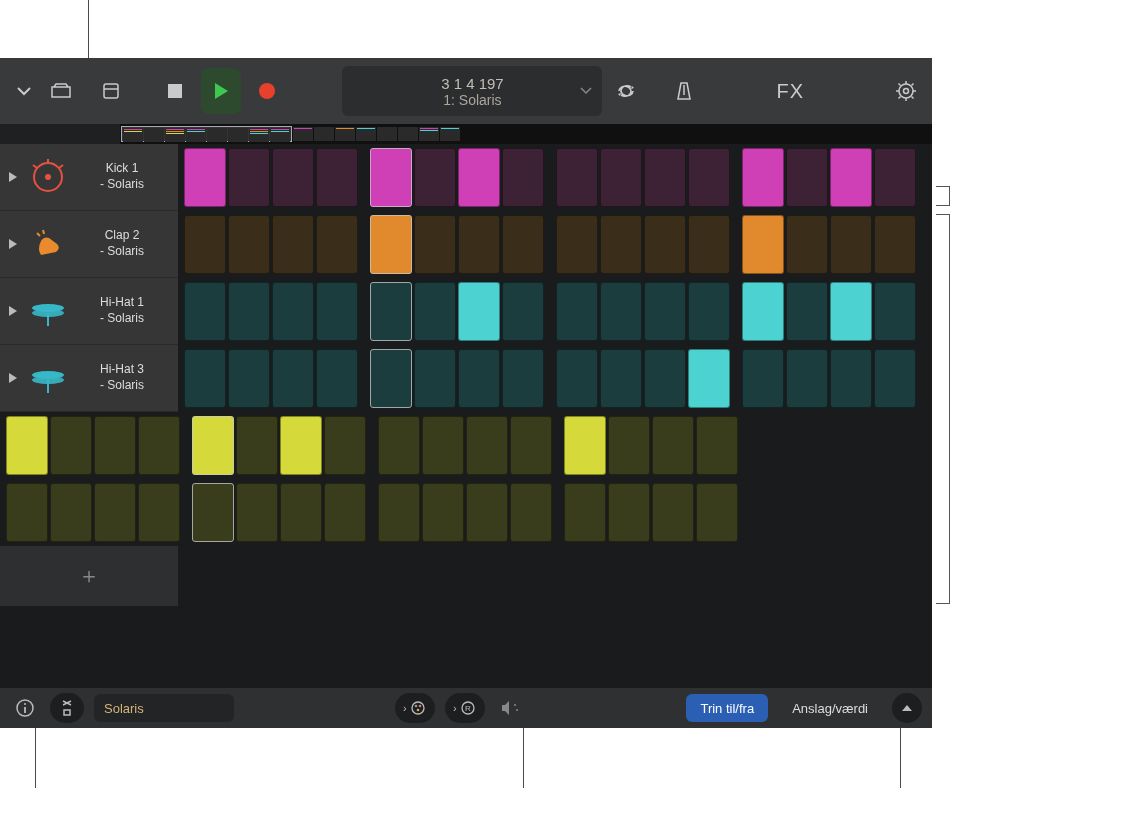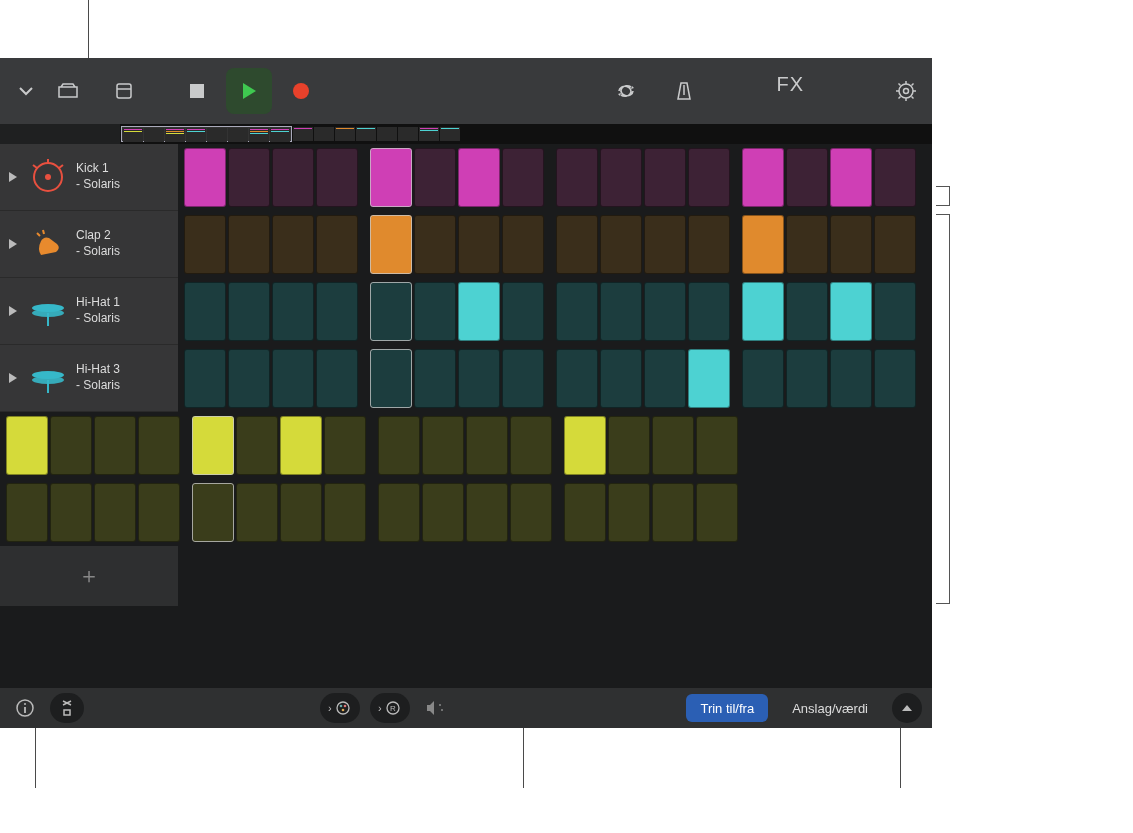--- a/index.html
+++ b/index.html
@@ -54,21 +54,21 @@
     justify-content: center;
     position: relative;
     color: #c2beb6;
     font-size: 15px;
   }
   .lcd .sub { font-size: 14px; color:#aaa69c;}
   .lcd .chev {
     position: absolute; right: 10px; top: 50%; transform: translateY(-50%);
     color: #888; font-size: 12px;
   }
-  .tb-right { margin-left: auto; display:flex; gap:22px; }
+  .tb-right { margin-left: auto; display:flex; gap:22px; align-items:center;}
   .fx-label { color:#c9cacb; font-size:20px; letter-spacing:1px;}
   
   .overview {
     height: 20px;
     background: #101010;
     display:flex;
     align-items:center;
     padding: 0 2px;
     gap:2px;
     margin-left:120px;
@@ -116,21 +116,21 @@
     color:#999;
     display:flex; align-items:center; justify-content:center;
     cursor:pointer;
   }
   .row-icon {
     width: 40px; height:40px;
     display:flex; align-items:center; justify-content:center;
   }
   .row-label {
     flex:1;
-    text-align:left;
+    text-align:center;
     padding-right:4px;
     line-height:1.3;
   }
   .row-add {
     height: 60px;
     display:flex;
   }
   .row-add .row-head {
     justify-content:center;
   }
@@ -248,20 +248,29 @@
       <svg width="16" height="18" viewBox="0 0 16 18">
           <path d="M2 1 L15 9 L2 17 Z" fill="#3fc850"></path>
         </svg>
     </div>
     <div class="tb-btn round">
       <svg width="16" height="16">
           <circle cx="8" cy="8" r="8" fill="#e8412b"></circle>
         </svg>
     </div>
 
+    <div class="lcd">
+      <div>3 1 4 197</div>
+      <div class="sub">1: Solaris</div>
+      <div class="chev">
+        <svg width="12" height="8" viewBox="0 0 12 8">
+            <path d="M1 1 L6 6 L11 1" stroke="#888" stroke-width="1.5" fill="none"></path>
+          </svg>
+      </div>
+    </div>
 
     <div class="tb-right">
       <div class="tb-btn">
         <svg width="22" height="16" viewBox="0 0 22 16">
             <path d="M4 8 a6 5 0 1 1 2 4 M18 8 a6 5 0 1 1 -2 -4" stroke="#c9cacb" stroke-width="1.6" fill="none"></path>
             <path d="M3 11 l3 -1 l-1 3 z M19 5 l-3 1 l1 -3 z" fill="#c9cacb"></path>
           </svg>
       </div>
       <div class="tb-btn">
         <svg width="18" height="20" viewBox="0 0 18 20">
@@ -582,20 +591,23 @@
           <line x1="10" y1="9" x2="10" y2="15" stroke="#bbb" stroke-width="1.8"></line>
         </svg>
     </div>
     <div class="bb-btn" style="width:34px;">
       <svg width="14" height="18" viewBox="0 0 14 18">
           <line x1="3" y1="2" x2="11" y2="6" stroke="#bbb" stroke-width="1.5"></line>
           <line x1="11" y1="2" x2="3" y2="6" stroke="#bbb" stroke-width="1.5"></line>
           <rect x="4" y="11" width="6" height="5" stroke="#bbb" stroke-width="1.5" fill="none"></rect>
         </svg>
     </div>
+    <div class="pattern-select">
+      <span>Solaris</span>
+    </div>
 
     <div style="flex:1"></div>
 
     <div class="bb-btn" style="width:40px;">
       <svg width="28" height="16" viewBox="0 0 28 16">
           <text x="2" y="12" font-size="11" fill="#bbb">›</text>
           <circle cx="17" cy="8" r="6" stroke="#bbb" fill="none" stroke-width="1.3"></circle>
           <circle cx="15" cy="6" r="1.3" fill="#6aa"></circle>
           <circle cx="19" cy="6" r="1.3" fill="#d77"></circle>
           <circle cx="17" cy="10" r="1.3" fill="#da5"></circle>

